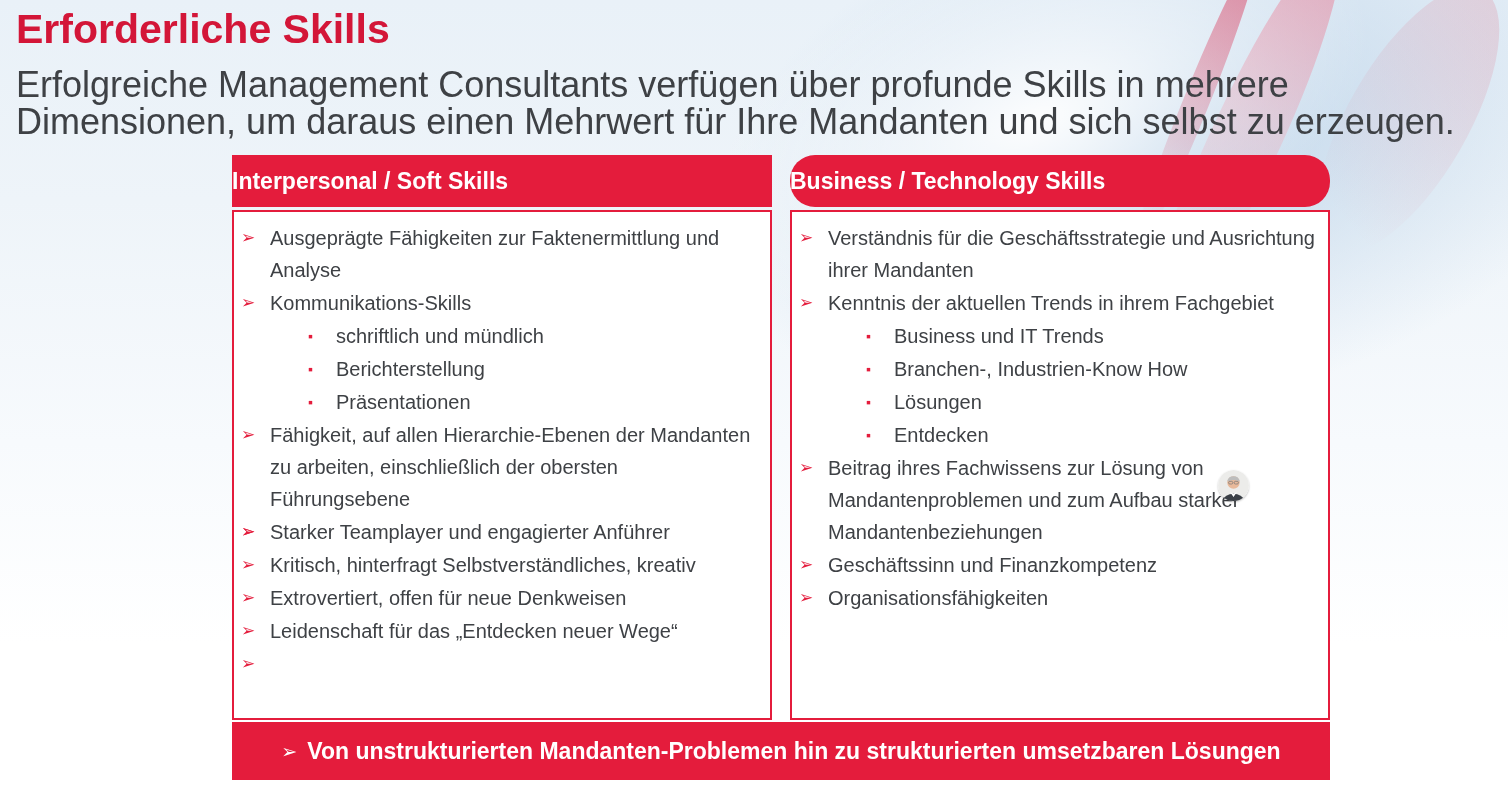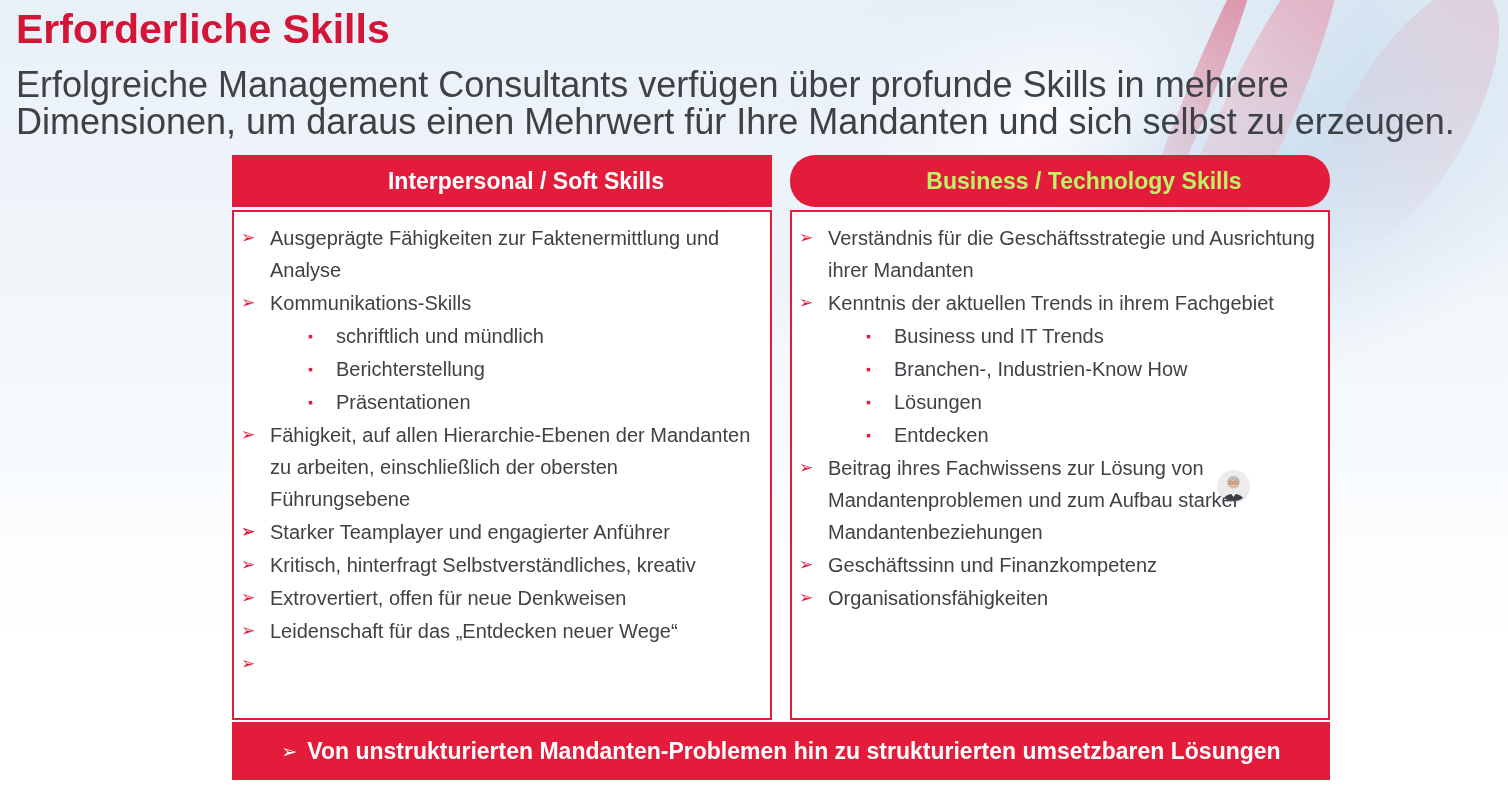--- a/index.html
+++ b/index.html
@@ -47,22 +47,22 @@
   }
   .subtitle{
     position:absolute;left:16px;top:66px;width:1480px;
     font-size:36px;line-height:37px;font-weight:400;
   }
 
   .column{position:absolute;top:155px;width:540px;}
   .col-left{left:232px;}
   .col-right{left:790px;}
   .col-header{
-    height:52px;line-height:52px;text-align:center;
-    color:#ffffff;font-size:23px;font-weight:bold;padding-left:48px;
+    height:52px;line-height:52px;
+    color:#ffffff;font-size:23px;font-weight:bold;
   }
   .col-body{
     margin-top:3px;height:510px;background:#ffffff;
     border:2px solid;box-sizing:border-box;
     padding:10px 8px 0 0;position:relative;
   }
   ul.skill-list{list-style:none;margin:0;padding:0;}
   li.item{
     position:relative;font-size:20px;line-height:32px;
     margin:0 0 1px 0;
@@ -114,21 +114,21 @@
           <li class="item main" style="color: rgb(62, 65, 69);"><span class="bullet" style="color: rgb(228, 28, 60);">➢</span><span>Starker Teamplayer und engagierter Anführer</span></li>
           <li class="item main" style="color: rgb(62, 65, 69);"><span class="bullet" style="color: rgb(228, 28, 60);">➢</span><span>Kritisch, hinterfragt Selbstverständliches, kreativ</span></li>
           <li class="item main" style="color: rgb(62, 65, 69);"><span class="bullet" style="color: rgb(228, 28, 60);">➢</span><span>Extrovertiert, offen für neue Denkweisen</span></li>
           <li class="item main" style="color: rgb(62, 65, 69);"><span class="bullet" style="color: rgb(228, 28, 60);">➢</span><span>Leidenschaft für das „Entdecken neuer Wege“</span></li>
           <li class="item main" style="color: rgb(62, 65, 69);"><span class="bullet" style="color: rgb(228, 28, 60);">➢</span></li>
         </ul>
     </div>
   </div>
 
   <div class="column col-right">
-    <div class="col-header" style="background: rgb(228, 28, 60); color: #bef264; border-radius: 25px;">Business / Technology Skills</div>
+    <div class="col-header" style="background: rgb(228, 28, 60); color: #ffffff; border-radius: 25px;">Business / Technology Skills</div>
     <div class="col-body" style="border-color: rgb(228, 28, 60);">
       <ul class="skill-list">
           <li class="item main" style="color: rgb(62, 65, 69);"><span class="bullet" style="color: rgb(228, 28, 60);">➢</span><span>Verständnis für die Geschäftsstrategie und Ausrichtung ihrer Mandanten</span></li>
           <li class="item main" style="color: rgb(62, 65, 69);"><span class="bullet" style="color: rgb(228, 28, 60);">➢</span><span>Kenntnis der aktuellen Trends in ihrem Fachgebiet</span></li>
           <li class="item sub" style="color: rgb(62, 65, 69);"><span class="bullet" style="color: rgb(228, 28, 60);">▪</span><span>Business und IT Trends</span></li>
           <li class="item sub" style="color: rgb(62, 65, 69);"><span class="bullet" style="color: rgb(228, 28, 60);">▪</span><span>Branchen-, Industrien-Know How</span></li>
           <li class="item sub" style="color: rgb(62, 65, 69);"><span class="bullet" style="color: rgb(228, 28, 60);">▪</span><span>Lösungen</span></li>
           <li class="item sub" style="color: rgb(62, 65, 69);"><span class="bullet" style="color: rgb(228, 28, 60);">▪</span><span>Entdecken</span></li>
           <li class="item main" style="color: rgb(62, 65, 69);"><span class="bullet" style="color: rgb(228, 28, 60);">➢</span><span>Beitrag ihres Fachwissens zur Lösung von Mandantenproblemen und zum Aufbau starker Mandantenbeziehungen</span></li>
           <li class="item main" style="color: rgb(62, 65, 69);"><span class="bullet" style="color: rgb(228, 28, 60);">➢</span><span>Geschäftssinn und Finanzkompetenz</span></li>

